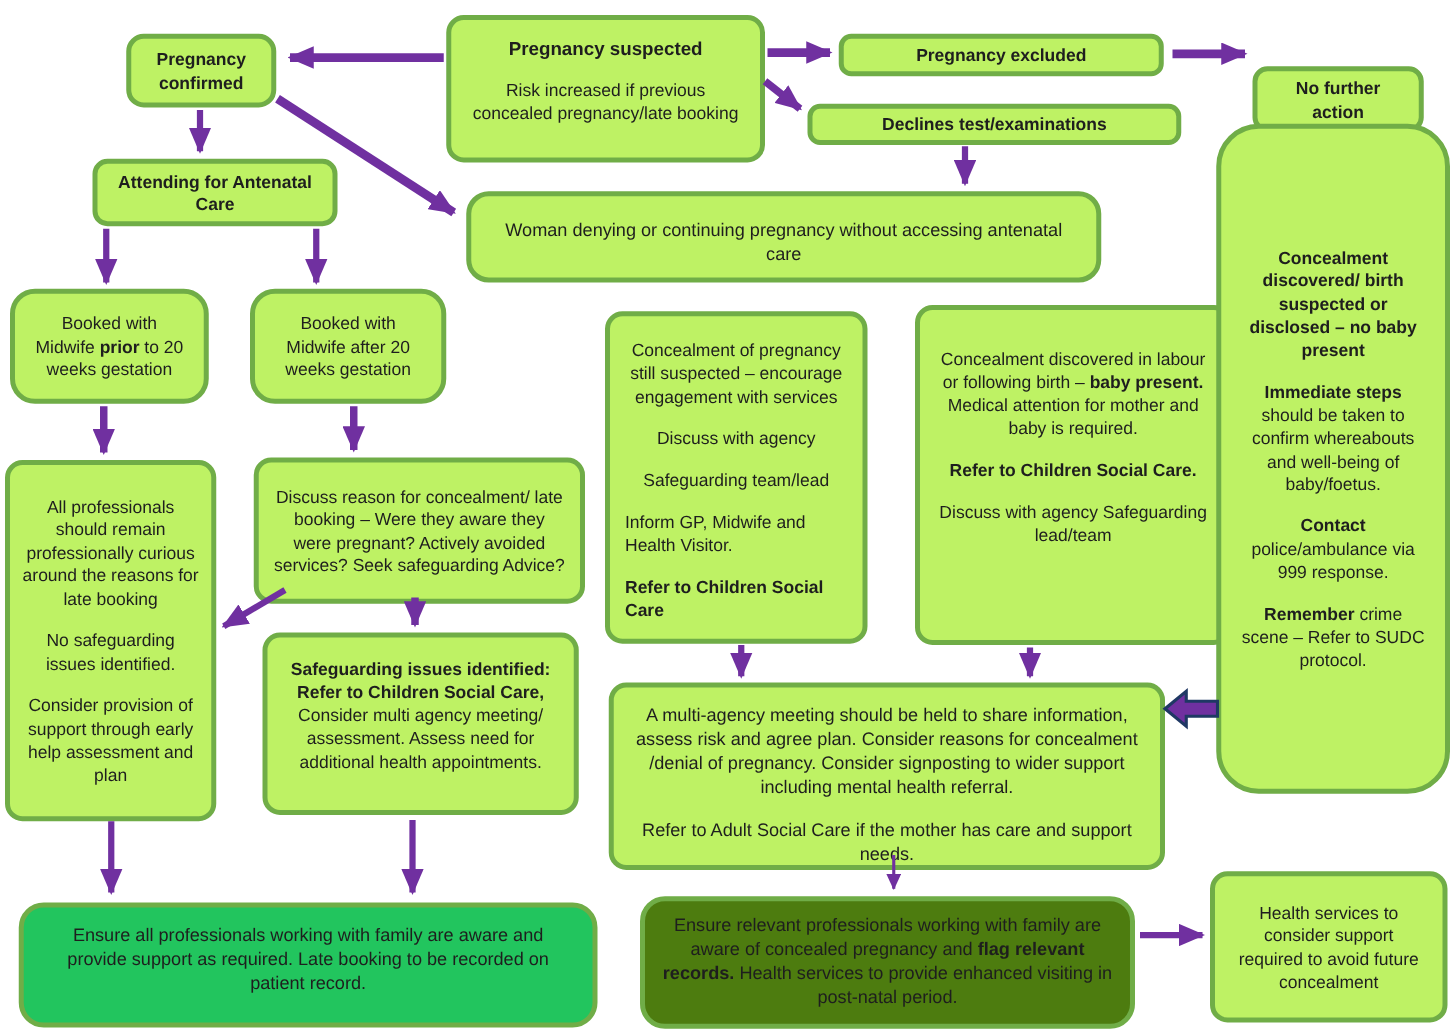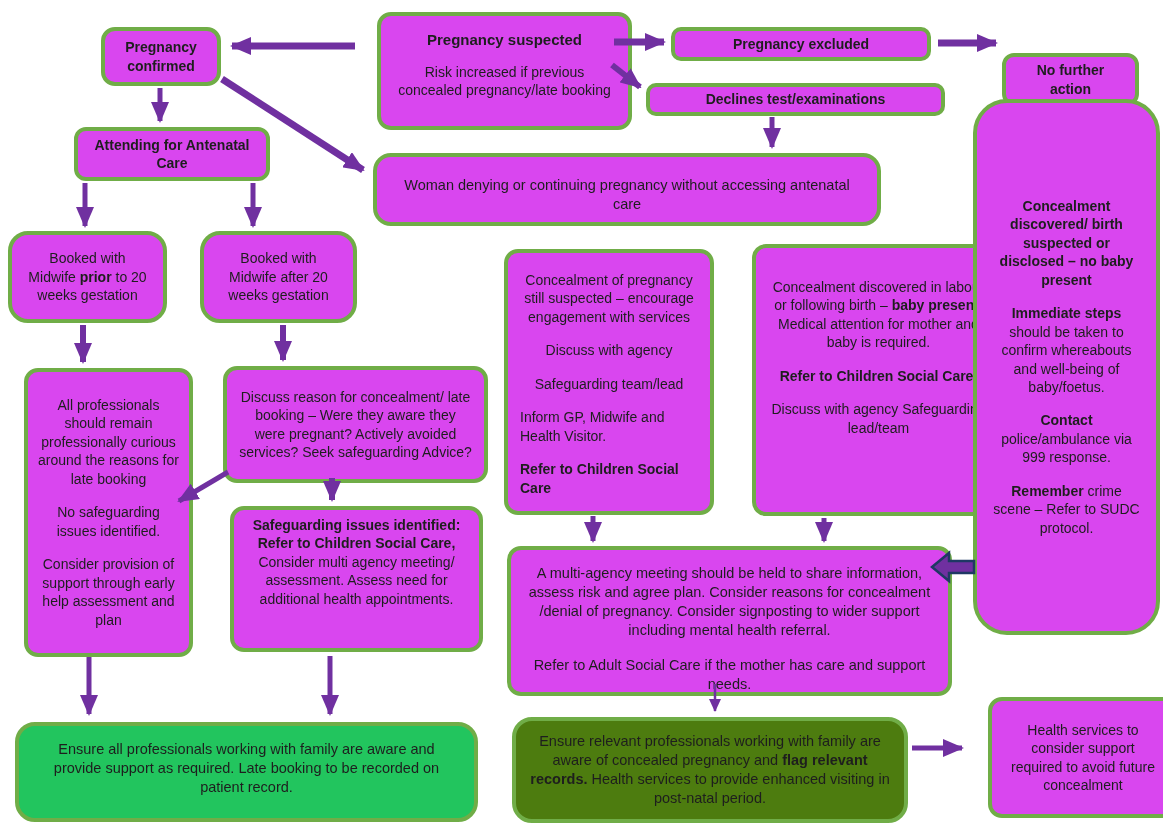--- a/index.html
+++ b/index.html
@@ -1,37 +1,37 @@
 <!DOCTYPE html>
 <html><head>
 <meta charset="utf-8">
 <style>
   html,body{margin:0;padding:0;background:#ffffff;}
   body{width:1163px;height:826px;position:relative;font-family:"Liberation Sans",sans-serif;color:#1e1e1e;}
   #canvas{position:absolute;inset:0;width:1163px;height:826px;}
   .node{
     position:absolute;
-    background:#d946ef;
+    background:#bef264;
     border:4px solid #70ad47;
     border-radius:16px;
     box-sizing:border-box;
     display:flex;
     flex-direction:column;
     align-items:center;
     justify-content:center;
     text-align:center;
     font-size:14px;
     line-height:1.32;
     padding:8px 12px;
     z-index:2;
   }
   .node p{margin:0 0 15px 0;}
   .node p:last-child{margin-bottom:0;}
   .v-top{justify-content:flex-start;}
-  .r-lg{border-radius:14px;margin-left:20px;}
+  .r-lg{border-radius:14px;}
   .r-xl{border-radius:34px;}
   .bold{font-weight:bold;}
   .blue-light{background:#22c55e;}
   .blue-med{background:#4d7c0f;}
   .align-left{text-align:left;align-self:stretch;}
   #arrows{position:absolute;inset:0;z-index:3;pointer-events:none;}
   .arrow{stroke:#7030a0;fill:none;}
 </style>
 </head>
 <body>
@@ -80,21 +80,21 @@
   <div class="node r-lg" style="left:4px;top:368px;width:169px;height:289px;padding:14px 10px;">
     <p>All professionals should remain professionally curious around the reasons for late booking</p>
     <p>No safeguarding issues identified.</p>
     <p>Consider provision of support through early help assessment and plan</p>
   </div>
 
   <div class="node r-lg" style="left:203px;top:366px;width:265px;height:117px;">
     <span>Discuss reason for concealment/ late booking – Were they aware they were pregnant? Actively avoided services? Seek safeguarding Advice?</span>
   </div>
 
-  <div class="node r-lg" style="left:210px;top:506px;width:253px;height:146px;padding:6px 14px;justify-content:flex-start;align-items:flex-end;">
+  <div class="node r-lg" style="left:210px;top:506px;width:253px;height:146px;padding:16px 14px;justify-content:flex-start;align-items:flex-end;">
     <div>
       <b>Safeguarding issues identified: Refer to Children Social Care,</b><span> Consider multi agency meeting/ assessment. Assess need for additional health appointments.</span>
     </div>
   </div>
 
   <div class="node v-top r-lg" style="left:484px;top:249px;width:210px;height:266px;padding:18px 12px;">
     <p>Concealment of pregnancy still suspected – encourage engagement with services</p>
     <p>Discuss with agency</p>
     <p>Safeguarding team/lead</p>
     <p class="align-left">Inform GP, Midwife and Health Visitor.</p>

